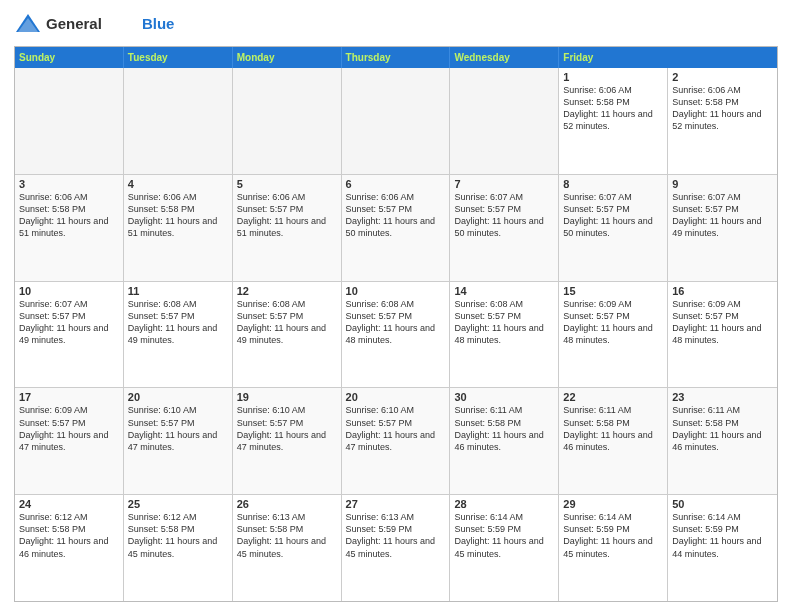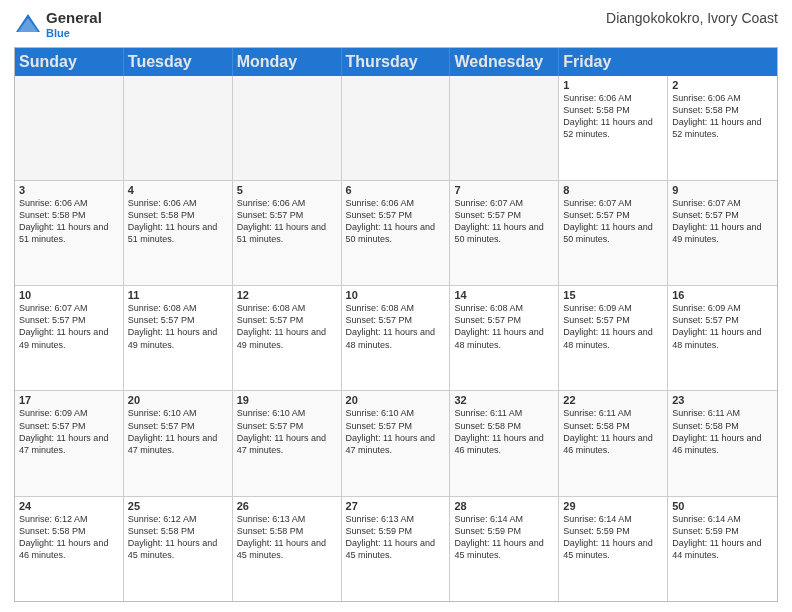--- a/index.html
+++ b/index.html
@@ -23,30 +23,30 @@
       align-items: flex-start;
       margin-bottom: 8px;
     }
     .logo {
       display: flex;
       align-items: center;
       gap: 4px;
     }
     .logo-text {
       display: flex;
-      flex-direction: column;
       line-height: 1.1;
+      gap: 40px;
     }
     .logo-general {
       font-size: 15px;
       font-weight: bold;
       color: #333;
     }
     .logo-blue {
-      font-size: 11px;
+      font-size: 15px;
       font-weight: bold;
       color: #2176d2;
     }
     .logo-icon {
       width: 28px;
       height: 28px;
     }
     .title-block {
       text-align: right;
     }
@@ -64,22 +64,22 @@
       display: flex;
       flex-direction: column;
       border: 1px solid #bbb;
     }
     .cal-header-row {
       display: grid;
       grid-template-columns: repeat(7, 1fr);
       background: #2176d2;
     }
     .cal-header-cell {
-      color: #e5e5e5;
-      font-size: 16px;
+      color: #bef264;
+      font-size: 10px;
       font-weight: bold;
       padding: 5px 4px;
       text-align: left;
       border-right: 1px solid #3a8ae0;
     }
     .cal-header-cell:last-child { border-right: none; }
     .cal-body {
       flex: 1;
       display: flex;
       flex-direction: column;
@@ -124,21 +124,20 @@
       <svg class="logo-icon" viewBox="0 0 28 28">
         <polygon points="14,4 26,22 2,22" fill="#2176d2"></polygon>
         <polygon points="14,8 24,22 4,22" fill="#fff" opacity="0.3"></polygon>
       </svg>
       <div class="logo-text">
         <span class="logo-general">General</span>
         <span class="logo-blue">Blue</span>
       </div>
     </div>
     <div class="title-block">
-      <div class="subtitle">Diangokokokro, Ivory Coast</div>
     </div>
   </div>
 
   <div class="calendar">
     <div class="cal-header-row">
     <div class="cal-header-cell">Sunday</div>
         <div class="cal-header-cell">Tuesday</div>
         <div class="cal-header-cell">Monday</div>
         <div class="cal-header-cell">Thursday</div>
         <div class="cal-header-cell">Wednesday</div>
@@ -271,21 +270,21 @@
 Sunset: 5:57 PM
 Daylight: 11 hours and 47 minutes.</div>
           </div>
           <div class="cal-cell alt">
             <span class="day-num">20</span>
             <div class="cell-info" style="white-space: pre-line;">Sunrise: 6:10 AM
 Sunset: 5:57 PM
 Daylight: 11 hours and 47 minutes.</div>
           </div>
           <div class="cal-cell alt">
-            <span class="day-num">32</span>
+            <span class="day-num">30</span>
             <div class="cell-info" style="white-space: pre-line;">Sunrise: 6:11 AM
 Sunset: 5:58 PM
 Daylight: 11 hours and 46 minutes.</div>
           </div>
           <div class="cal-cell alt">
             <span class="day-num">22</span>
             <div class="cell-info" style="white-space: pre-line;">Sunrise: 6:11 AM
 Sunset: 5:58 PM
 Daylight: 11 hours and 46 minutes.</div>
           </div>

